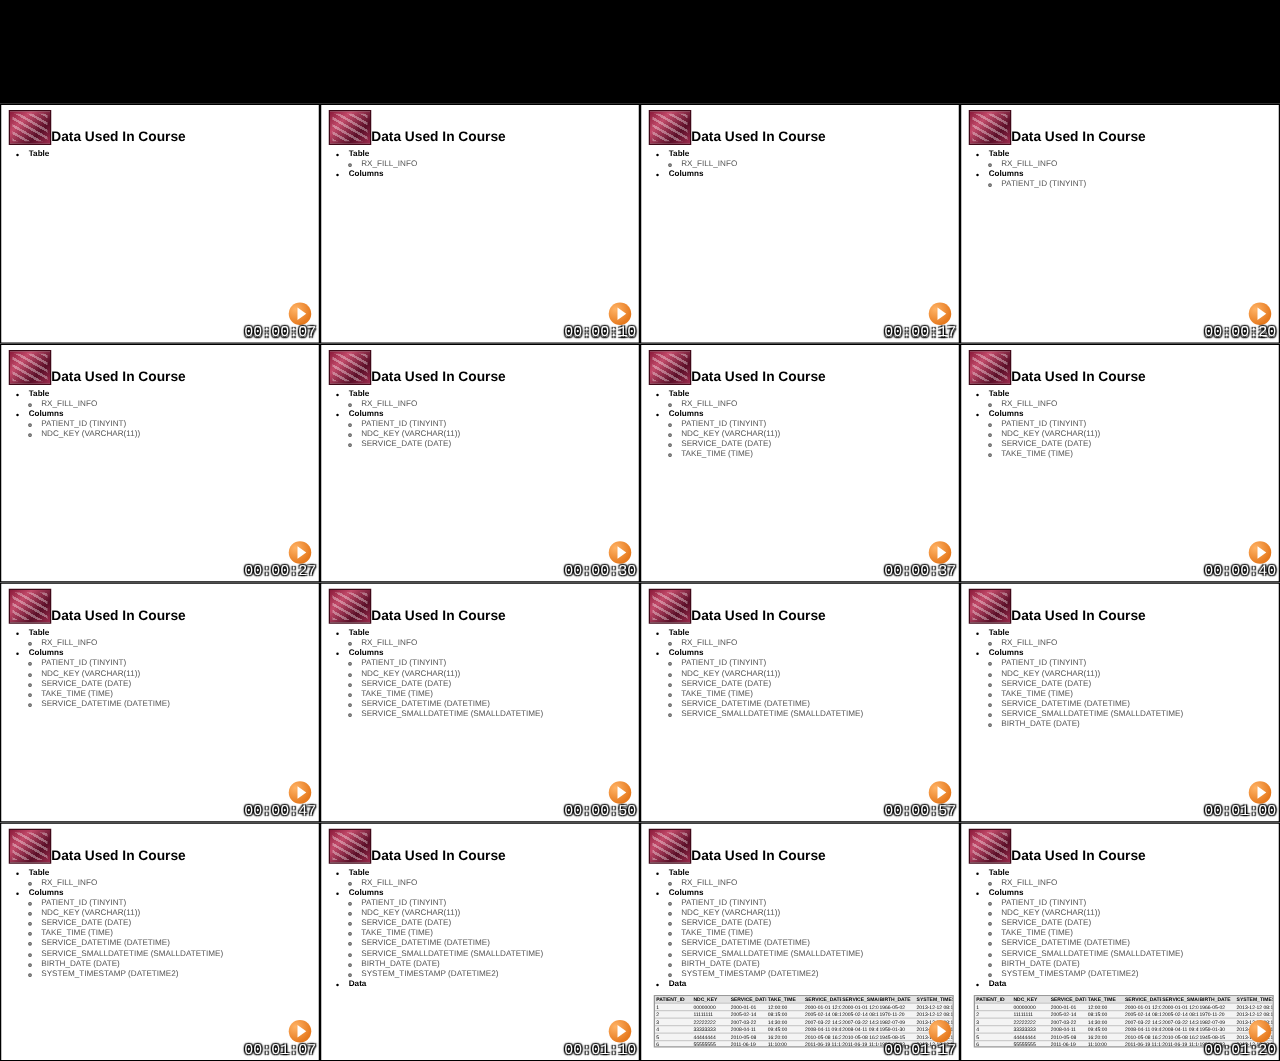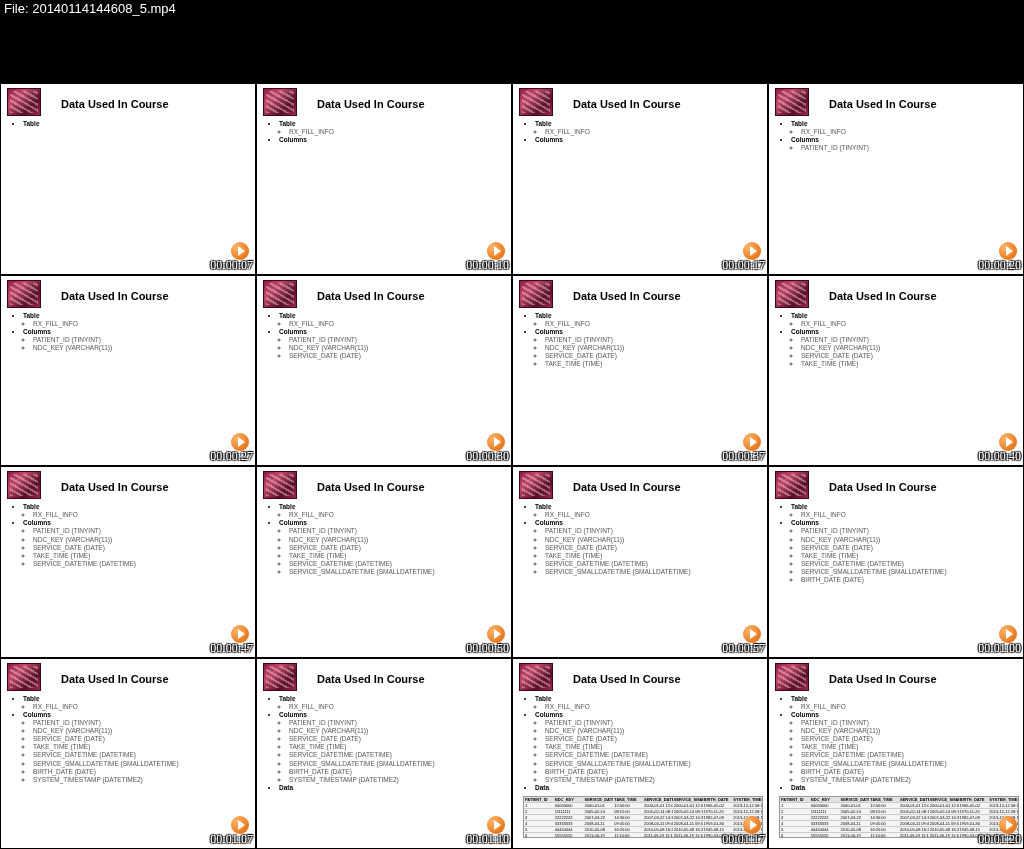--- a/index.html
+++ b/index.html
@@ -33,23 +33,23 @@
   grid-template-rows: repeat(4, 1fr);
 }
 .thumb {
   background: #fff;
   position: relative;
   overflow: hidden;
   border: 1px solid #000;
 }
 .slide-hdr {
   display: flex;
-  align-items: center;
+  align-items: flex-end;
   padding: 4px 6px 2px 6px;
-  gap: 20px;
+  gap: 0;
 }
 .logo {
   width: 34px;
   height: 28px;
   background: linear-gradient(135deg,#8b1a3a 0%, #c24a6a 30%, #5a0f28 70%, #9e2c4e 100%);
   border: 1px solid #400818;
   flex-shrink: 0;
   position: relative;
 }
 .logo::after{
@@ -69,21 +69,21 @@
   color: #111;
   padding: 2px 8px 2px 12px;
 }
 .content ul { list-style: disc; padding-left: 10px; }
 .content ul ul { list-style: circle; padding-left: 10px; font-weight: normal; color: #555;}
 .content .lvl1 { font-weight: bold; color:#000; }
 .ts {
   position: absolute;
   right: 2px;
   bottom: 1px;
-  font-family: Liberation Serif, serif;
+  font-family: Liberation Mono, monospace;
   font-size: 12px;
   color: #fff;
   text-shadow: 1px 1px 1px #000, -1px -1px 1px #000, 1px -1px 1px #000, -1px 1px 1px #000;
   z-index: 5;
   margin-left: 30px;
 }
 .play {
   position: absolute;
   right: 6px;
   bottom: 14px;
@@ -109,21 +109,20 @@
   overflow:hidden;
 }
 .dt-row { display:flex; border-bottom:1px solid #ccc; }
 .dt-row.hdr { background:#e2e2e2; font-weight:bold; }
 .dt-cell { flex:1; padding:0 1px; white-space:nowrap; overflow:hidden; }
 </style>
 </head>
 <body>
 
 <div class="header">
-  <div>File: 20140114144608_5.mp4</div>
 </div>
 
 <div class="grid" id="grid">
     <div class="thumb">
       <div class="slide-hdr">
         <div class="logo"></div>
         <div class="title">Data Used In Course</div>
       </div>
       <div class="content">
         <ul>

